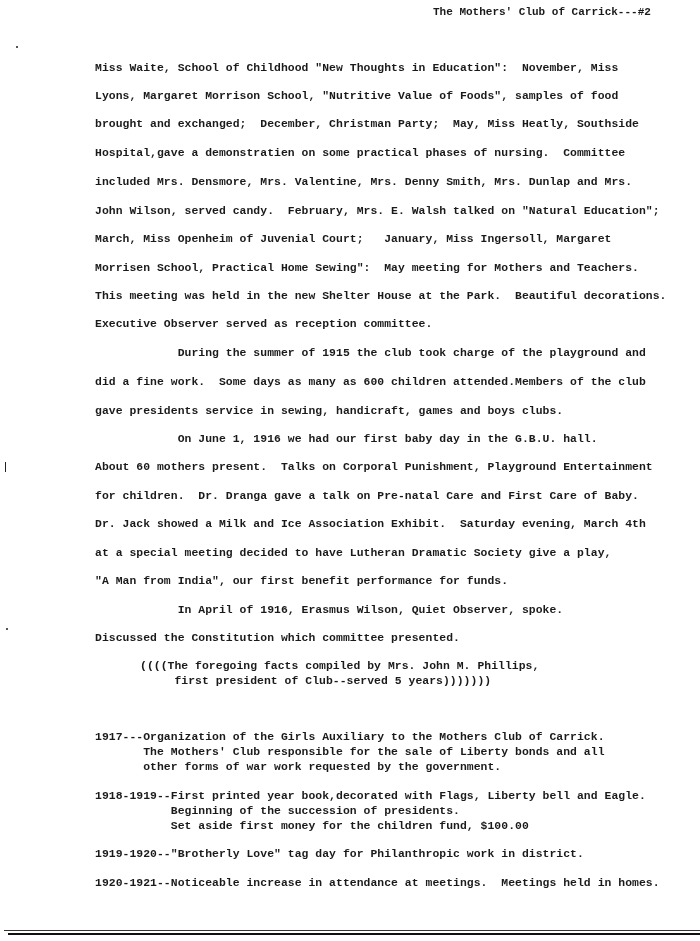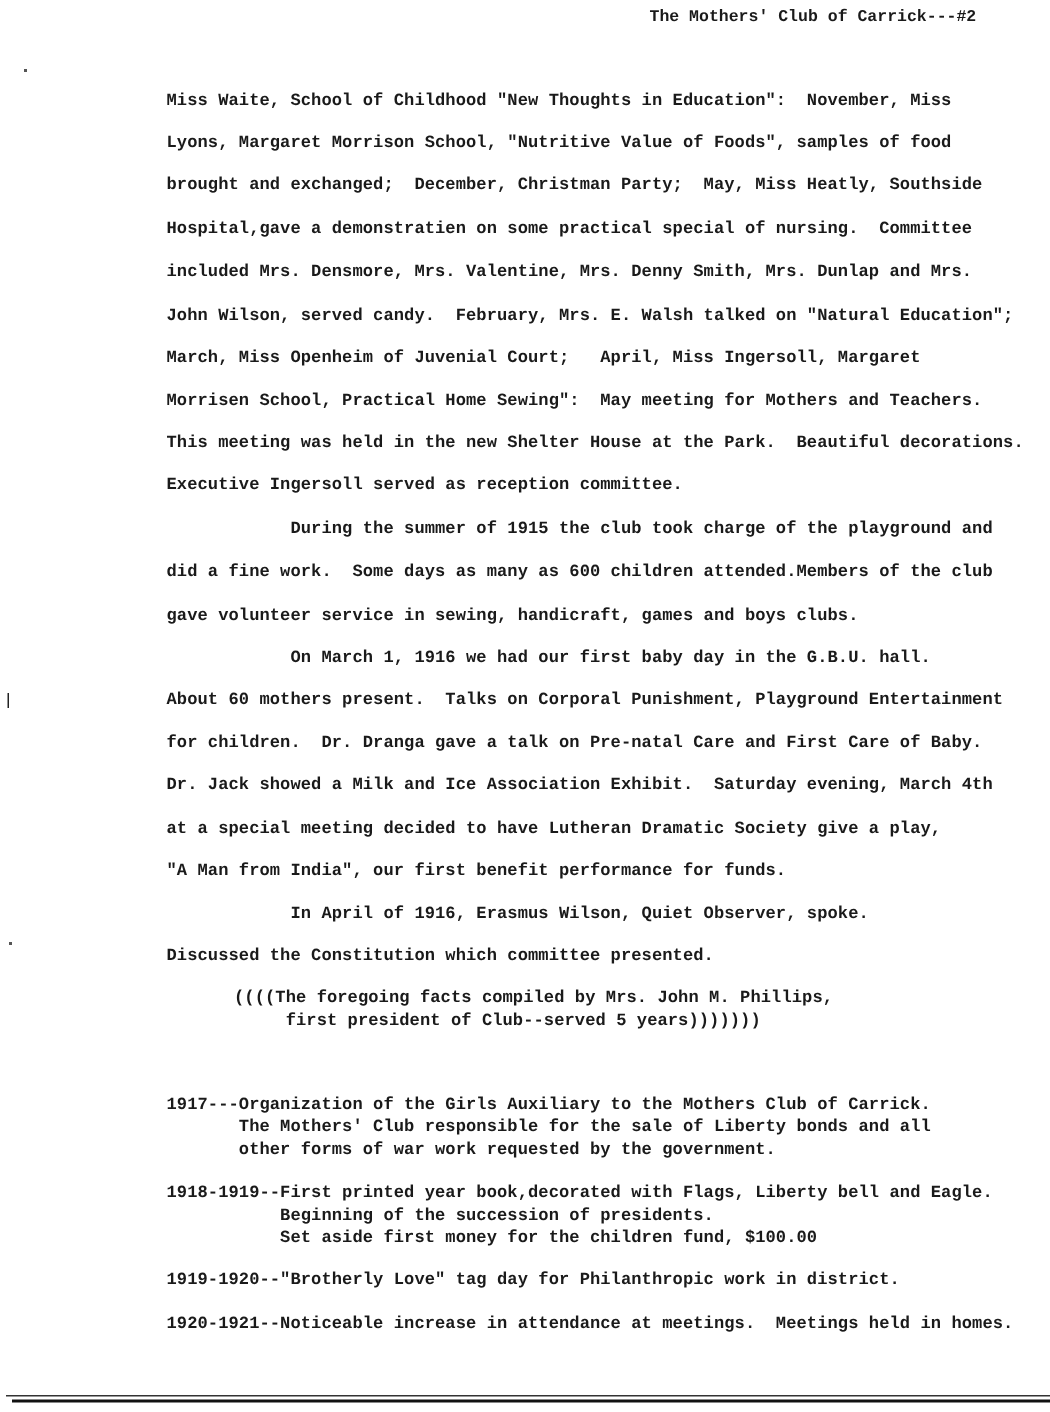--- a/index.html
+++ b/index.html
@@ -5,49 +5,48 @@
   html, body { margin:0; padding:0; }
   body {
     width:700px; height:941px; position:relative; overflow:hidden;
     background:#ffffff; color:#1a1a1a;
     font-family:"Liberation Mono","DejaVu Sans Mono", monospace;
     font-weight:bold;
   }
   .line {
     position:absolute; white-space:pre; font-size:11.4px; letter-spacing:0.05px;
     line-height:14px;
-    margin-left:16px;
   }
   .header { position:absolute; top:6px; left:433px; font-size:11px; white-space:pre; }
   .rule1 { position:absolute; left:4px; right:0; top:930px; height:1px; background:#333; }
   .rule2 { position:absolute; left:8px; right:0; top:933px; height:2px; background:#111; }
   .speck { position:absolute; background:#555; }
 </style>
 </head>
 <body>
 
 <div>
   <div class="header">The Mothers' Club of Carrick---#2</div>
 
   <div class="line" style="top:61px;left:95px">Miss Waite, School of Childhood "New Thoughts in Education":  November, Miss</div>
   <div class="line" style="top:89px;left:95px">Lyons, Margaret Morrison School, "Nutritive Value of Foods", samples of food</div>
   <div class="line" style="top:117px;left:95px">brought and exchanged;  December, Christman Party;  May, Miss Heatly, Southside</div>
-  <div class="line" style="top:146px;left:95px">Hospital,gave a demonstratien on some practical special of nursing.  Committee</div>
+  <div class="line" style="top:146px;left:95px">Hospital,gave a demonstratien on some practical phases of nursing.  Committee</div>
   <div class="line" style="top:175px;left:95px">included Mrs. Densmore, Mrs. Valentine, Mrs. Denny Smith, Mrs. Dunlap and Mrs.</div>
   <div class="line" style="top:204px;left:95px">John Wilson, served candy.  February, Mrs. E. Walsh talked on "Natural Education";</div>
-  <div class="line" style="top:232px;left:95px">March, Miss Openheim of Juvenial Court;   April, Miss Ingersoll, Margaret</div>
+  <div class="line" style="top:232px;left:95px">March, Miss Openheim of Juvenial Court;   January, Miss Ingersoll, Margaret</div>
   <div class="line" style="top:261px;left:95px">Morrisen School, Practical Home Sewing":  May meeting for Mothers and Teachers.</div>
   <div class="line" style="top:289px;left:95px">This meeting was held in the new Shelter House at the Park.  Beautiful decorations.</div>
-  <div class="line" style="top:317px;left:95px">Executive Ingersoll served as reception committee.</div>
+  <div class="line" style="top:317px;left:95px">Executive Observer served as reception committee.</div>
 
   <div class="line" style="top:346px;left:95px">            During the summer of 1915 the club took charge of the playground and</div>
   <div class="line" style="top:375px;left:95px">did a fine work.  Some days as many as 600 children attended.Members of the club</div>
-  <div class="line" style="top:404px;left:95px">gave volunteer service in sewing, handicraft, games and boys clubs.</div>
+  <div class="line" style="top:404px;left:95px">gave presidents service in sewing, handicraft, games and boys clubs.</div>
 
-  <div class="line" style="top:432px;left:95px">            On March 1, 1916 we had our first baby day in the G.B.U. hall.</div>
+  <div class="line" style="top:432px;left:95px">            On June 1, 1916 we had our first baby day in the G.B.U. hall.</div>
   <div class="line" style="top:460px;left:95px">About 60 mothers present.  Talks on Corporal Punishment, Playground Entertainment</div>
   <div class="line" style="top:489px;left:95px">for children.  Dr. Dranga gave a talk on Pre-natal Care and First Care of Baby.</div>
   <div class="line" style="top:517px;left:95px">Dr. Jack showed a Milk and Ice Association Exhibit.  Saturday evening, March 4th</div>
   <div class="line" style="top:546px;left:95px">at a special meeting decided to have Lutheran Dramatic Society give a play,</div>
   <div class="line" style="top:574px;left:95px">"A Man from India", our first benefit performance for funds.</div>
 
   <div class="line" style="top:603px;left:95px">            In April of 1916, Erasmus Wilson, Quiet Observer, spoke.</div>
   <div class="line" style="top:631px;left:95px">Discussed the Constitution which committee presented.</div>
 
   <div class="line" style="top:659px;left:140px">((((The foregoing facts compiled by Mrs. John M. Phillips,</div>

